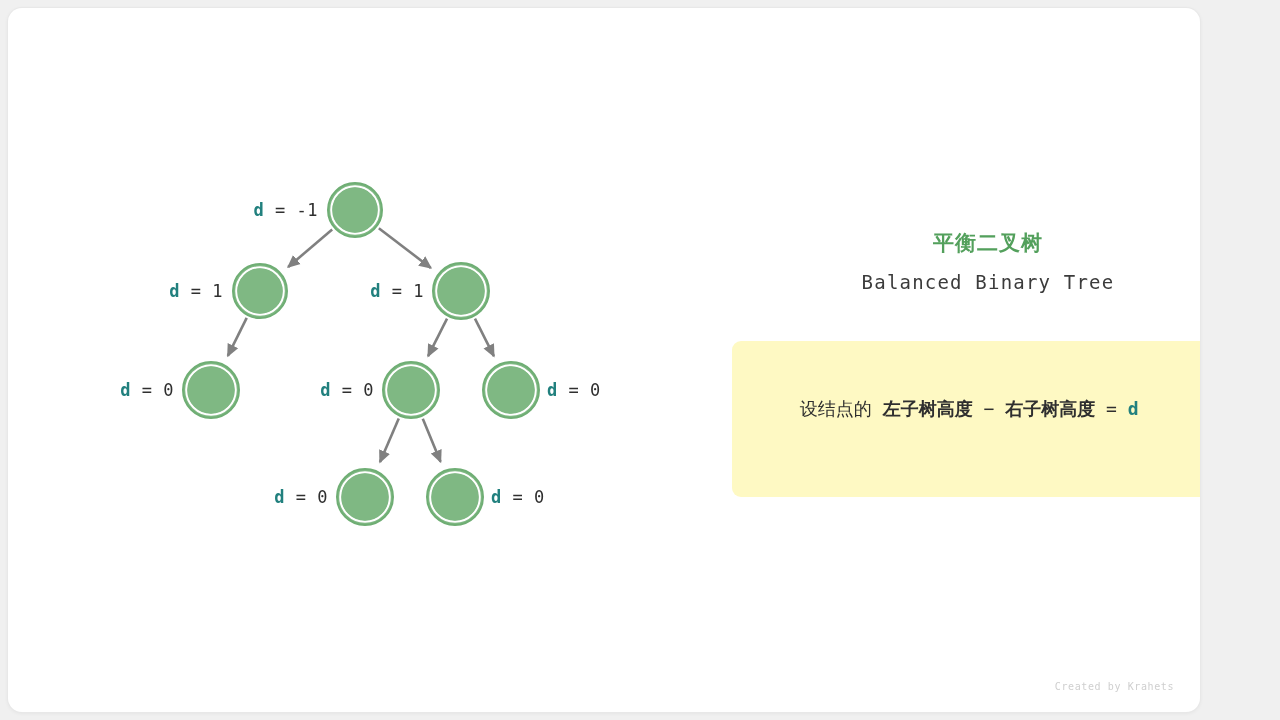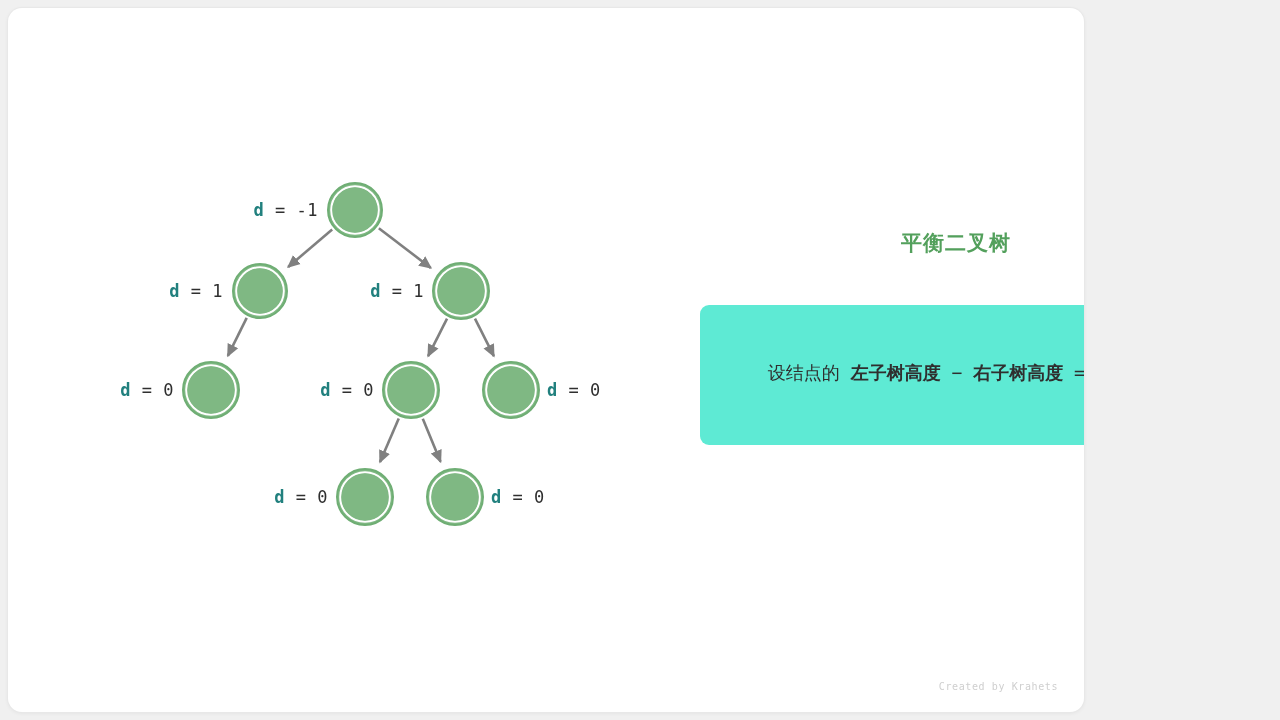--- a/index.html
+++ b/index.html
@@ -8,21 +8,21 @@
     width: 1280px;
     height: 720px;
     background: #f0f0f0;
     font-family: "DejaVu Sans", sans-serif;
     overflow: hidden;
   }
   #canvas-card {
     position: absolute;
     left: 8px;
     top: 8px;
-    width: 1076px;
+    width: 1192px;
     height: 704px;
     background: #ffffff;
     border-radius: 14px;
     box-shadow: 0 0 0 1px #e8e8e8, 0 1px 4px rgba(0,0,0,0.07);
     overflow: hidden;
   }
   #tree-svg {
     position: absolute;
     left: 0;
     top: 0;
@@ -37,21 +37,21 @@
   .node-label .var {
     fill: #21807e;
     font-weight: bold;
   }
   .node-label .eqv {
     fill: #2f2f2f;
   }
   
   #info-panel {
     position: absolute;
-    left: 692px;
+    left: 724px;
     top: 222px;
     width: 512px;
   }
   #panel-title {
     text-align: center;
     color: #53a05c;
     font-family: "DejaVu Sans", sans-serif;
     font-weight: bold;
     font-size: 21px;
     letter-spacing: 1px;
@@ -60,23 +60,23 @@
   #panel-subtitle {
     text-align: center;
     color: #3b3b3b;
     font-family: "DejaVu Sans Mono", monospace;
     font-size: 19px;
     letter-spacing: 1.2px;
     margin-top: 14px;
   }
   #definition-box {
     margin-top: 48px;
-    background: #5eead4;
+    background: #fef9c3;
     border-radius: 9px;
-    padding: 17px 22px 20px 22px;
+    padding: 17px 22px 36px 22px;
     box-sizing: border-box;
   }
   .def-line {
     font-family: "DejaVu Sans", sans-serif;
     font-size: 18px;
     color: #2f2f2f;
     line-height: 1.9;
     white-space: pre;
   }
   .def-line .strong { font-weight: bold; }
@@ -171,20 +171,21 @@
         <text x="166" y="388" class="node-label" text-anchor="end"><tspan class="var">d</tspan><tspan class="eqv"> = 0</tspan></text>
         <text x="366" y="388" class="node-label" text-anchor="end"><tspan class="var">d</tspan><tspan class="eqv"> = 0</tspan></text>
         <text x="539" y="388" class="node-label" text-anchor="start"><tspan class="var">d</tspan><tspan class="eqv"> = 0</tspan></text>
         <text x="320" y="495" class="node-label" text-anchor="end"><tspan class="var">d</tspan><tspan class="eqv"> = 0</tspan></text>
         <text x="483" y="495" class="node-label" text-anchor="start"><tspan class="var">d</tspan><tspan class="eqv"> = 0</tspan></text>
       </g>
   </svg>
 
   <div id="info-panel">
     <div id="panel-title">平衡二叉树</div>
+    <div id="panel-subtitle">Balanced Binary Tree</div>
 
     <div id="definition-box">
       <div class="def-line">
         <span>设结点的</span><span class="mono"> </span><span class="strong">左子树高度</span><span class="mono"> </span><span class="mono">−</span><span class="mono"> </span><span class="strong">右子树高度</span><span class="mono"> </span><span class="mono">=</span><span class="mono"> </span><span class="var">d</span>
       </div>
     </div>
   </div>
 
   <div id="credit">Created by Krahets</div>
 </div>

